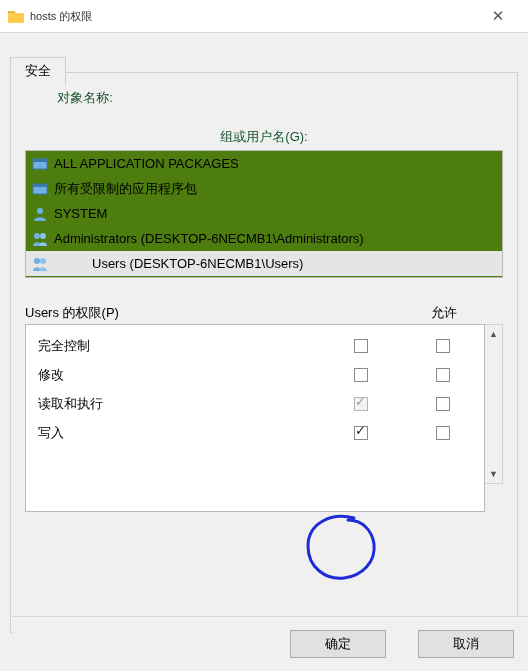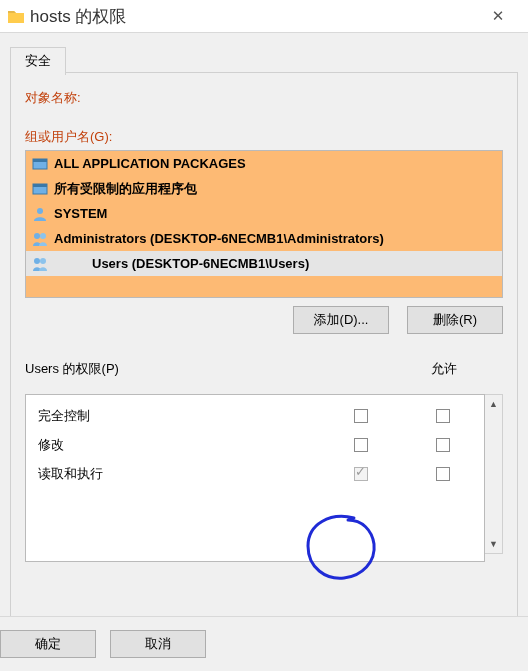--- a/index.html
+++ b/index.html
@@ -14,62 +14,61 @@
   }
   .window { width:528px; height:671px; background:#f0f0f0; position:relative; box-sizing:border-box; }
   .titlebar {
     height:32px;
     display:flex; align-items:center;
     background:#fff;
     border-bottom:1px solid #d9d9d9;
     padding:0 8px;
   }
   .titlebar .folder-icon { width:16px; height:14px; margin-right:6px; }
-  .titlebar .title { flex:1; color:#333; font-size:17px; }
+  .titlebar .title { flex:1; color:#333; font-size:11px; }
   .titlebar .close { width:44px; text-align:center; color:#555; font-size:15px; }
   .tabs {
     display:flex;
     padding:12px 0 0 10px;
     position:relative;
   }
   .tab {
     background:#f0f0f0;
     border:1px solid #d0d0d0;
     border-bottom:none;
     padding:4px 14px 5px 14px;
     font-size:13px;
     position:relative;
-    top:2px;
+    top:12px;
     z-index:2;
   }
   .tab-strip-line {
     position:absolute; left:10px; right:10px; bottom:0;
     height:1px; background:#d0d0d0;
   }
   .content {
     margin:0 10px 12px 10px;
     border:1px solid #d0d0d0;
     border-top:none;
     background:#f0f0f0;
     padding:16px 14px 10px 14px;
     box-sizing:border-box;
     height:560px;
   }
   .row { display:flex; align-items:center; margin-bottom:18px; }
-  .label { color:#c2410c; }
+  .label { color:#14532d;text-align:center; }
   .obj-name { width:120px; }
   .obj-path { color:#333; }
   .gp-label { margin-bottom:4px;margin-top:21px; }
   .listbox {
-    background:#fdba74;
+    background:#4d7c0f;
     border:1px solid #bababa;
-    height:148px;
+    height:128px;
     overflow:auto;
     box-sizing:border-box;
-    font-weight:bold;
   }
   .principal {
     display:flex; align-items:center;
     padding:3px 6px;
     height:19px;
     white-space:nowrap;
   }
   .principal.selected { background:#e5e5e5;gap:38px; }
   .p-icon { width:16px; height:16px; margin-right:6px; flex:0 0 auto; }
   .p-label { color:#000; }
@@ -81,32 +80,32 @@
     height:28px;
     font-size:13px;
     font-family:inherit;
     text-align:center;
     padding:0 10px;
     box-sizing:border-box;
   }
   .perm-header {
     display:flex; align-items:flex-end;
     margin-top:26px;
-    margin-bottom:16px;
+    margin-bottom:2px;
   }
   .perm-header .ph-title { flex:1; }
   .perm-header .ph-col { width:82px; text-align:center; }
   .perm-area {
     display:flex;
   }
   .perm-box {
     flex:1;
     border:1px solid #bababa;
     background:#fff;
-    height:168px;
+    height:188px;
     box-sizing:border-box;
     padding:6px 0;
     overflow:hidden;
   }
   .perm-row {
     display:flex; align-items:center;
     height:29px;
   }
   .perm-row .perm-name { flex:1; padding-left:12px; }
   .perm-row .perm-cell { width:82px; text-align:center; }
@@ -139,25 +138,25 @@
     background:#f0f0f0;
     border:1px solid #d0d0d0;
     border-left:none;
     height:160px;
     box-sizing:border-box;
     display:flex; flex-direction:column;
   }
   .sb .arrow { height:18px; text-align:center; font-size:9px; color:#555; line-height:18px; }
   .sb .track { flex:1; background:#f0f0f0; }
   .bottom-bar {
-    position:absolute; left:0; right:0; bottom:0;
+    position:absolute; left:12px; right:0; bottom:0;
     height:54px;
     border-top:1px solid #d9d9d9;
-    display:flex; align-items:center; 
-    padding-right:14px; gap:14px;
+    display:flex; align-items:center; justify-content:flex-end;
+    padding-right:14px; gap:32px;
     background:#f0f0f0;
   }
   .annot {
     position:absolute;
     pointer-events:none;
   }
 </style>
 </head>
 <body>
 
@@ -222,24 +221,20 @@
           <span class="p-icon"><svg viewBox="0 0 16 16">
               <circle cx="5" cy="5" r="3" fill="#6fb0e6"></circle>
               <circle cx="11" cy="5" r="3" fill="#8cc3ec"></circle>
               <path d="M1 15 C1 10 9 10 9 15 Z" fill="#6fb0e6"></path>
               <path d="M7 15 C7 10 15 10 15 15 Z" fill="#8cc3ec"></path>
             </svg></span>
           <span class="p-label">Users (DESKTOP-6NECMB1\Users)</span>
         </div>
       </div>
 
-    <div class="below-buttons">
-      <button class="btn">添加(D)...</button>
-      <button class="btn">删除(R)</button>
-    </div>
 
     <div class="perm-header">
       <span class="ph-title">Users 的权限(P)</span>
       <span class="ph-col">允许</span>
       <span style="width:18px"></span>
     </div>
 
     <div class="perm-area">
       <div class="perm-box" id="permbox">
           <div class="perm-row">
@@ -248,20 +243,25 @@
             <span class="perm-cell"><span class="chk"></span></span>
           </div>
           <div class="perm-row">
             <span class="perm-name">修改</span>
             <span class="perm-cell"><span class="chk"></span></span>
             <span class="perm-cell"><span class="chk"></span></span>
           </div>
           <div class="perm-row">
             <span class="perm-name">读取和执行</span>
             <span class="perm-cell"><span class="chk checked disabled"></span></span>
+            <span class="perm-cell"><span class="chk"></span></span>
+          </div>
+          <div class="perm-row">
+            <span class="perm-name">写入</span>
+            <span class="perm-cell"><span class="chk checked"></span></span>
             <span class="perm-cell"><span class="chk"></span></span>
           </div>
         </div>
       <div class="sb">
         <div class="arrow">▲</div>
         <div class="track"></div>
         <div class="arrow">▼</div>
       </div>
     </div>
 

